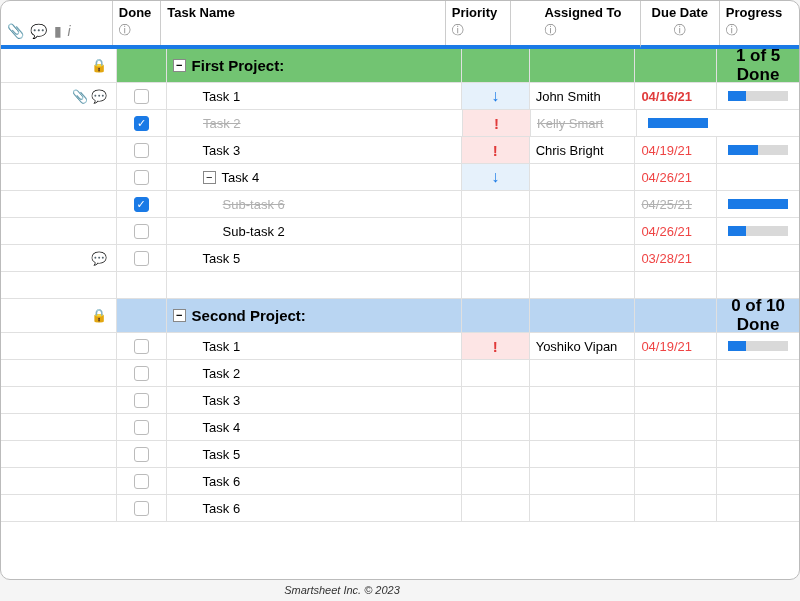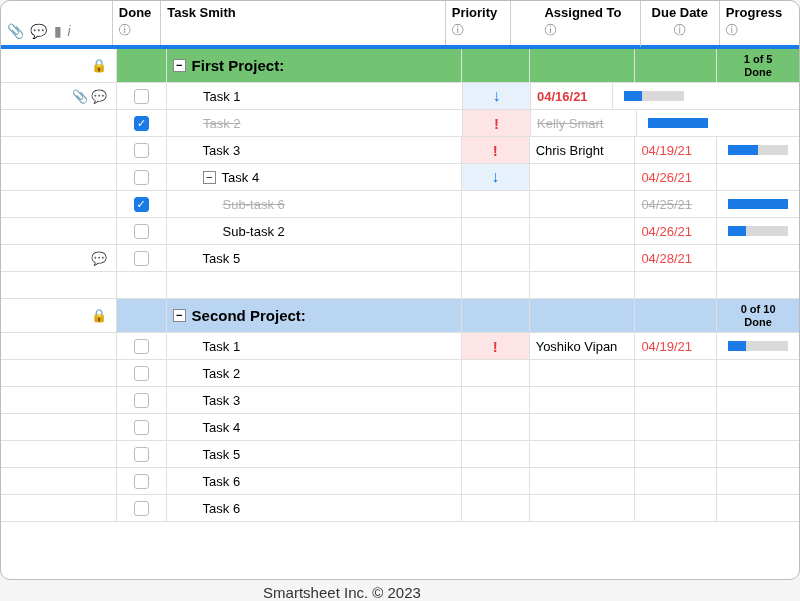--- a/index.html
+++ b/index.html
@@ -1,18 +1,18 @@
 <!DOCTYPE html>
 <html><head>
 <meta charset="utf-8">
 <style>
   * { box-sizing: border-box; margin: 0; padding: 0; }
   html, body { width: 800px; height: 601px; font-family: Arial, Helvetica, sans-serif; font-size: 13px; color: #000; background: #f5f5f5; }
   .frame { width: 800px; height: 580px; background: #fff; border: 1px solid #bbb; border-radius: 10px; overflow: hidden; position: relative; }
-  .footer { width: 684px; text-align: center; font-size: 15px; color: #333; padding-top: 4px; }
+  .footer { width: 684px; text-align: center; font-style: italic; font-size: 11px; color: #333; padding-top: 4px; }
 
   
   .hdr { display: flex; border-bottom: 4px solid #1a7ae6; height: 48px; }
   .hdr .col { border-right: 1px solid #ccc; padding: 4px 6px 2px 6px; display: flex; flex-direction: column; justify-content: flex-start; }
   .hdr .lbl { font-weight: bold; font-size: 13px; }
   .hdr .ico { color: #888; font-size: 12px; margin-top: 2px; }
   .col-row   { width: 116px; }
   .col-done  { width: 50px;  }
   .col-task  { width: 296px; }
   .col-prio  { width: 68px;  }
@@ -32,21 +32,21 @@
   .cell.col-prio  { justify-content: center; }
   .cell.col-due   { }
   .cell.col-prog  { border-right: none; justify-content: center; font-size: 12px; }
 
   
   .section-green .cell.fill { background: #72c472; }
   .section-blue  .cell.fill { background: #b9d5f2; }
   .section-green, .section-blue { height: 34px; }
   .section-green .cell, .section-blue .cell { font-weight: bold; }
   .section-green .col-task, .section-blue .col-task { font-size: 15px; }
-  .prog-summary { line-height: 1.1; text-align: center; font-weight: bold; font-size: 11px; }
+  .prog-summary { line-height: 1.1; text-align: center; font-weight: bold; font-size: 17px; }
 
   
   .chk { width: 15px; height: 15px; border: 1px solid #bbb; border-radius: 3px; background: #fff; display: inline-flex; align-items: center; justify-content: center; }
   .chk.on { background: #1a7ae6; border-color: #1a7ae6; color: #fff; font-size: 11px; }
 
   
   .prio-low  { background: #e6f1fb; }
   .prio-high { background: #fde5e5; }
   .glyph-low  { color: #1a7ae6; font-size: 16px; font-weight: bold; }
   .glyph-high { color: #e03a3a; font-size: 15px; font-weight: bold; }
@@ -84,21 +84,21 @@
         <span>💬</span>
         <span>▮</span>
         <span style="font-style:italic;">i</span>
       </div>
     </div>
     <div class="col col-done">
       <span class="lbl">Done</span>
       <span class="ico">ⓘ</span>
     </div>
     <div class="col col-task">
-      <span class="lbl">Task Smith</span>
+      <span class="lbl">Task Name</span>
     </div>
     <div class="col col-prio">
       <span class="lbl">Priority</span>
       <span class="ico">ⓘ</span>
     </div>
     <div class="col col-asgn" style="border-bottom:3px solid #1a7ae6; margin-bottom:-3px;margin-left:27px;">
       <span class="lbl">Assigned To</span>
       <span class="ico">ⓘ</span>
     </div>
     <div class="col col-due">
@@ -136,20 +136,23 @@
       <div class="cell col-done">
           <span class="chk "></span>
         </div>
       <div class="cell col-task">
           <span class="ind1"></span>
           <span class="">Task 1</span>
         </div>
       <div class="cell col-prio prio-low">
           <span class="glyph-low">↓</span>
         </div>
+      <div class="cell col-asgn">
+          <span class="">John Smith</span>
+        </div>
       <div class="cell col-due">
           <span class="due-late">04/16/21</span>
         </div>
       <div class="cell col-prog">
           <div class="pbar">
             <div class="pfill" style="width:30%"></div>
           </div>
         </div>
       </div>
       <div class="row">
@@ -271,21 +274,21 @@
         </div>
       <div class="cell col-task">
           <span class="ind1"></span>
           <span class="">Task 5</span>
         </div>
       <div class="cell col-prio "></div>
       <div class="cell col-asgn">
           <span class=""></span>
         </div>
       <div class="cell col-due">
-          <span class="due-norm">04/28/21</span>
+          <span class="due-norm">03/28/21</span>
         </div>
       <div class="cell col-prog"></div>
       </div>
       <div class="row">
         <div class="cell col-row"></div>
         <div class="cell col-done"></div>
         <div class="cell col-task"></div>
         <div class="cell col-prio"></div>
         <div class="cell col-asgn"></div>
         <div class="cell col-due"></div>

